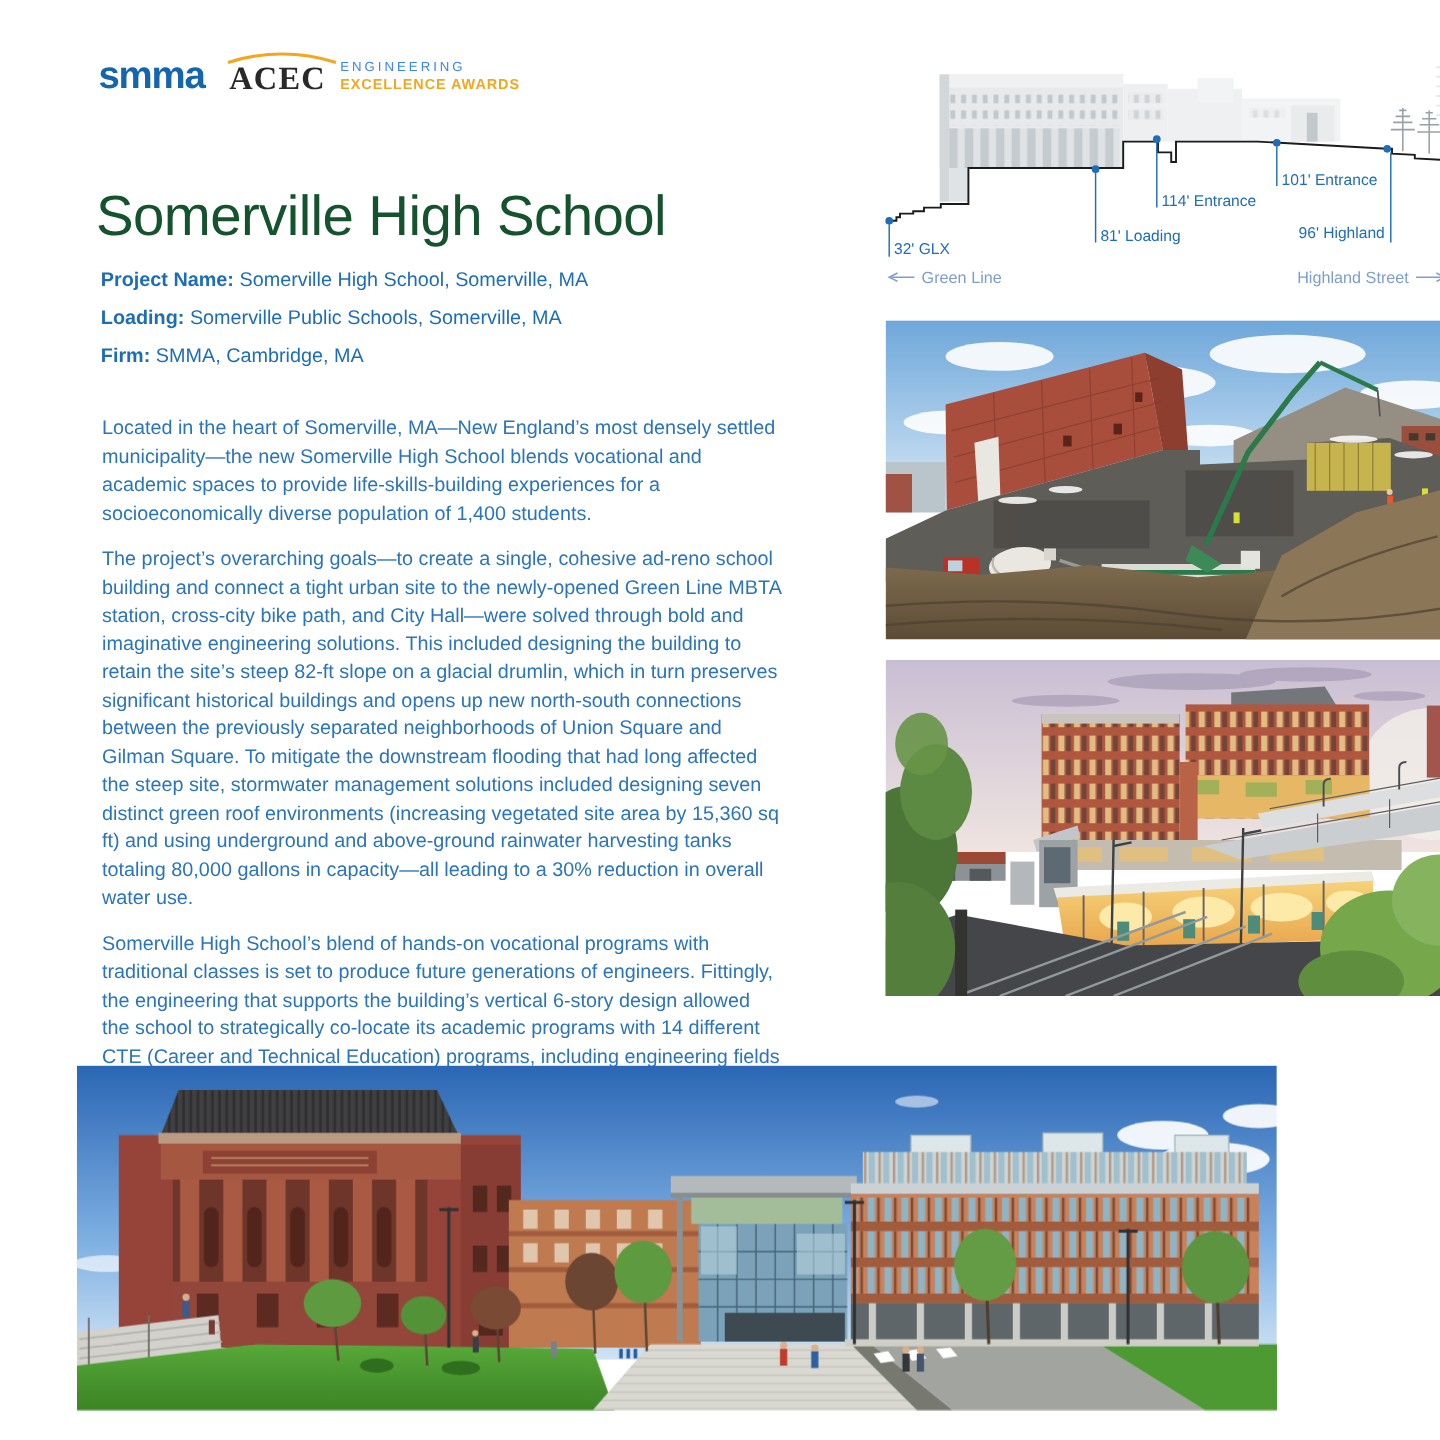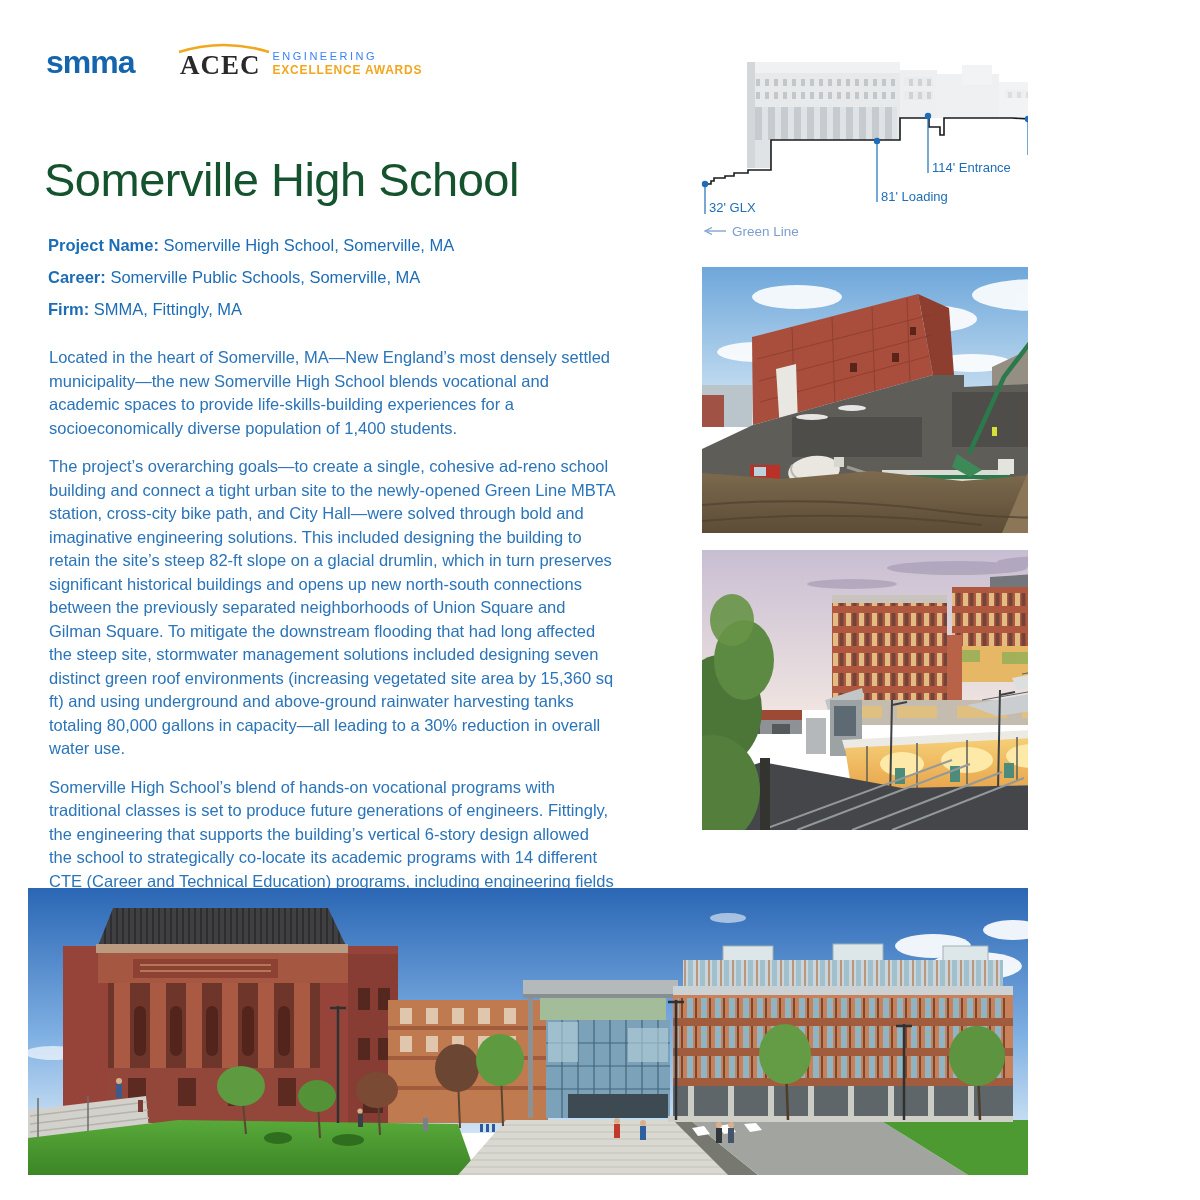--- a/index.html
+++ b/index.html
@@ -1,32 +1,32 @@
 <!DOCTYPE html>
 <html><head>
 <meta charset="utf-8">
 <style>
   html,body{margin:0;padding:0;background:#ffffff;}
-  .page{position:relative;width:1028px;height:1200px;background:#ffffff;overflow:hidden;
-        font-family:"Liberation Sans",sans-serif;}
+  .page{position:relative;width:1164px;height:1200px;background:#ffffff;overflow:hidden;
+        font-family:"Liberation Sans",sans-serif;margin-left:36px;}
   
   .smma-logo{position:absolute;left:46px;top:44px;font-size:32px;font-weight:bold;
              letter-spacing:-1px;color:#1465ae;}
-  .acec-logo{position:absolute;left:180px;top:44px;display:flex;align-items:flex-end;}
+  .acec-logo{position:absolute;left:155px;top:44px;display:flex;align-items:flex-end;}
   .acec-left{position:relative;padding-top:8px;}
   .acec-arc{position:absolute;left:-4px;top:-2px;}
   .acec-name{font-family:"Liberation Serif",serif;font-weight:bold;font-size:27px;
              color:#29292b;letter-spacing:1px;line-height:1;}
   .acec-right{margin-left:12px;padding-top:6px;}
   .acec-line1{font-size:11px;letter-spacing:2.5px;color:#3b82f6;line-height:1.1;}
   .acec-line2{font-size:12px;font-weight:bold;letter-spacing:.8px;color:#f2a71f;line-height:1.4;}
   
   .title{position:absolute;left:44px;top:152px;font-size:47px;color:#14532d;
          letter-spacing:-.5px;white-space:nowrap;}
-  .meta{position:absolute;left:48px;top:236px;width:580px;color:#1d6db6;font-size:16.5px;}
+  .meta{position:absolute;left:48px;top:224px;width:580px;color:#1d6db6;font-size:16.5px;}
   .meta-row{margin-bottom:13px;}
   .meta-label{font-weight:bold;}
   .bodytext{position:absolute;left:49px;top:346px;width:566px;color:#2a74b9;
             font-size:16.5px;line-height:23.5px;}
   .bodytext p{margin:0 0 15px 0;}
   
   .diagram{position:absolute;left:700px;top:50px;width:480px;height:196px;}
   .photo1{position:absolute;left:702px;top:267px;width:475px;height:266px;}
   .photo2{position:absolute;left:702px;top:550px;width:475px;height:280px;}
   .photo3{position:absolute;left:28px;top:888px;width:1000px;height:287px;}
@@ -52,22 +52,22 @@
     <div class="acec-right">
       <div class="acec-line1">ENGINEERING</div>
       <div class="acec-line2">EXCELLENCE AWARDS</div>
     </div>
   </div>
 
   <div class="title">Somerville High School</div>
 
   <div class="meta">
     <div class="meta-row"><span class="meta-label">Project Name:</span><span> Somerville High School, Somerville, MA</span></div>
-    <div class="meta-row"><span class="meta-label">Career:</span><span> Somerville Public Schools, Somerville, MA</span></div>
-    <div class="meta-row"><span class="meta-label">Firm:</span><span> SMMA, Fittingly, MA</span></div>
+    <div class="meta-row"><span class="meta-label">Loading:</span><span> Somerville Public Schools, Somerville, MA</span></div>
+    <div class="meta-row"><span class="meta-label">Firm:</span><span> SMMA, Cambridge, MA</span></div>
   </div>
 
   <div class="bodytext">
     <p>Located in the heart of Somerville, MA—New England’s most densely settled municipality—the new Somerville High School blends vocational and academic spaces to provide life-skills-building experiences for a socioeconomically diverse population of 1,400 students.</p>
     <p>The project’s overarching goals—to create a single, cohesive ad-reno school building and connect a tight urban site to the newly-opened Green Line MBTA station, cross-city bike path, and City Hall—were solved through bold and imaginative engineering solutions. This included designing the building to retain the site’s steep 82-ft slope on a glacial drumlin, which in turn preserves significant historical buildings and opens up new north-south connections between the previously separated neighborhoods of Union Square and Gilman Square. To mitigate the downstream flooding that had long affected the steep site, stormwater management solutions included designing seven distinct green roof environments (increasing vegetated site area by 15,360 sq ft) and using underground and above-ground rainwater harvesting tanks totaling 80,000 gallons in capacity—all leading to a 30% reduction in overall water use.</p>
     <p>Somerville High School’s blend of hands-on vocational programs with traditional classes is set to produce future generations of engineers. Fittingly, the engineering that supports the building’s vertical 6-story design allowed the school to strategically co-locate its academic programs with 14 different CTE (Career and Technical Education) programs, including engineering fields such as electrical, HVAC-R, and plumbing.</p>
   </div>
 
   <div class="diagram">
     <svg viewBox="0 0 480 196" width="480" height="196">

